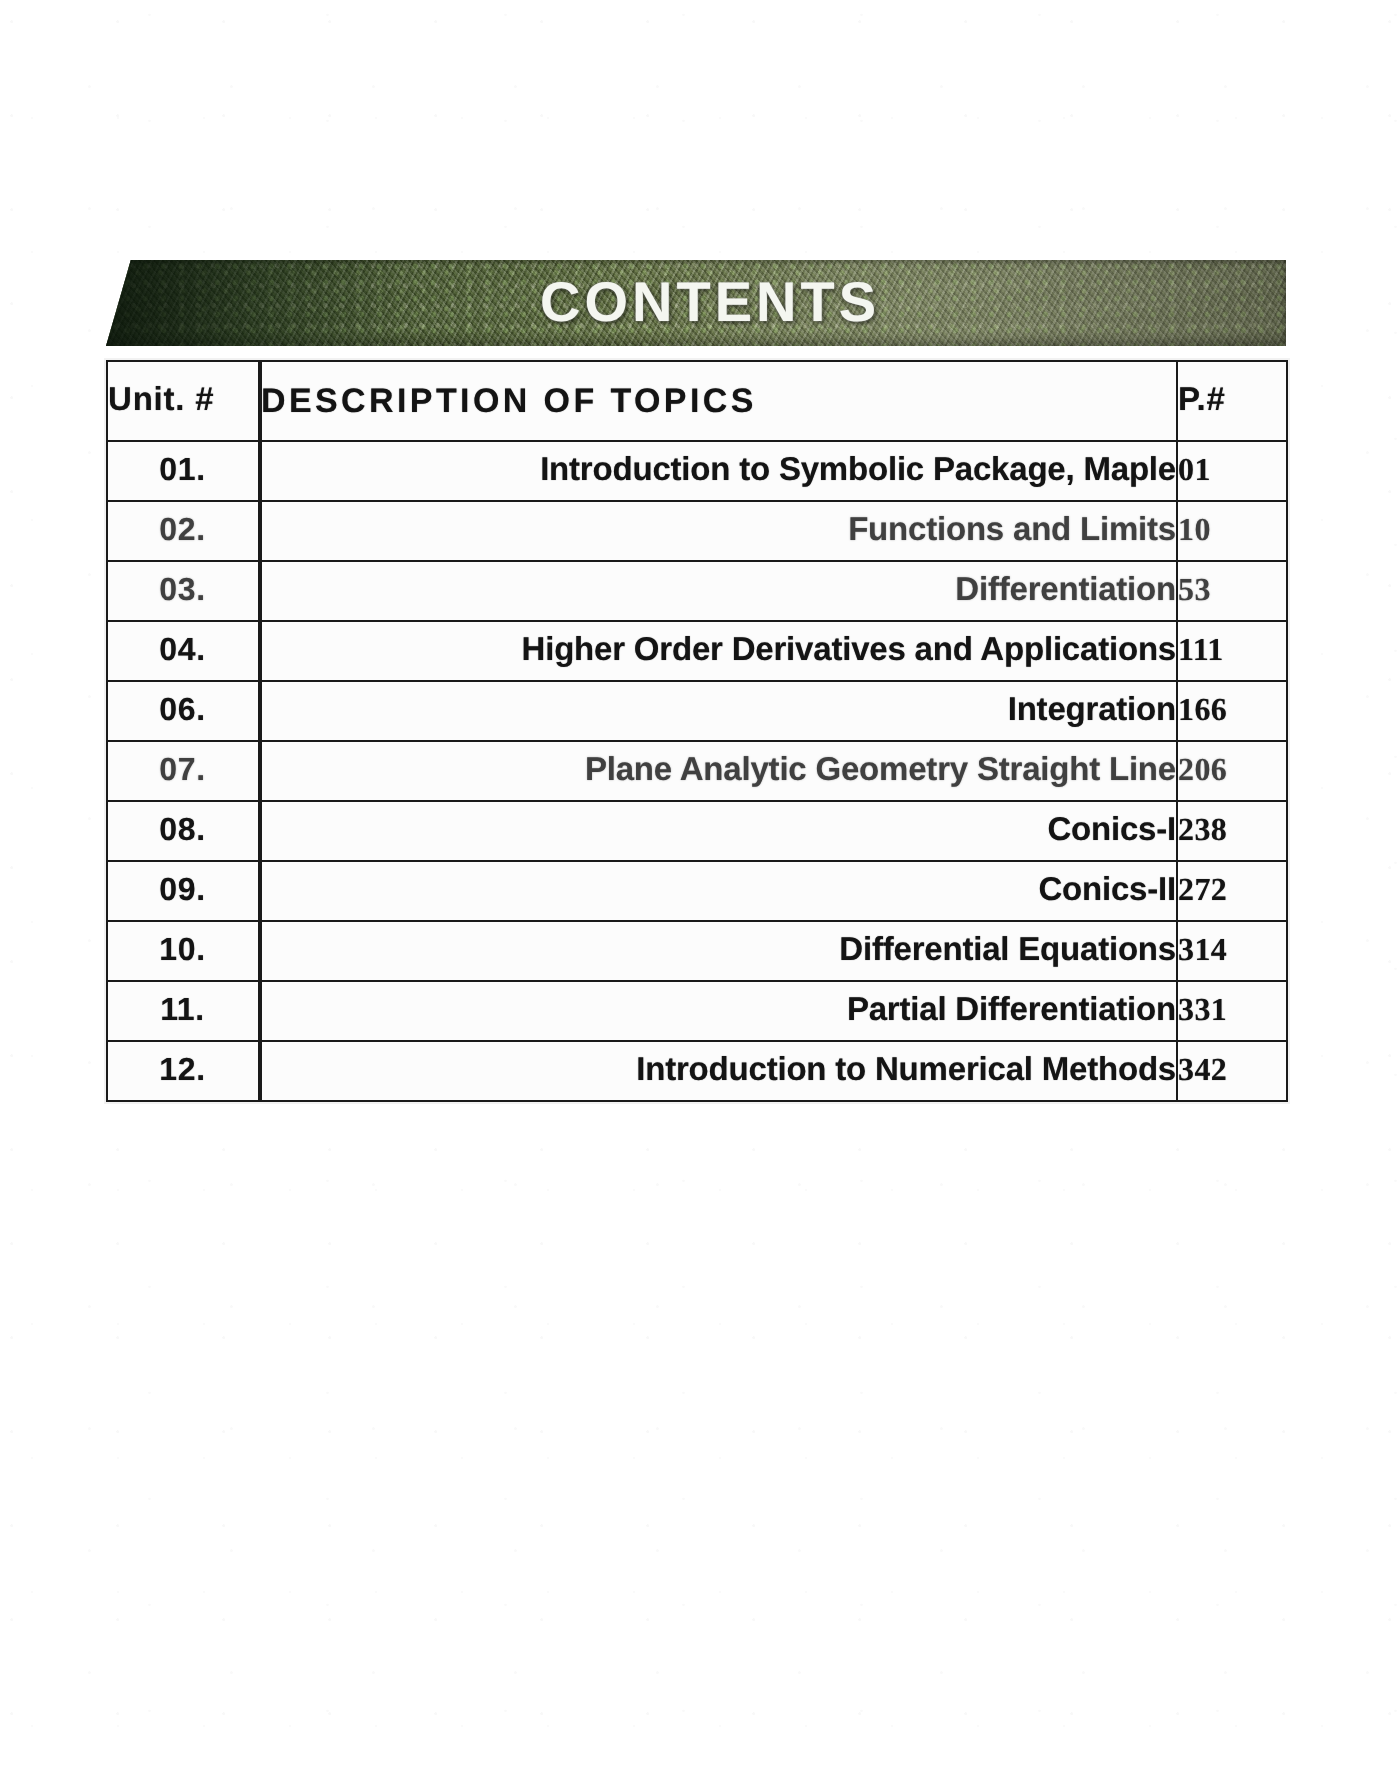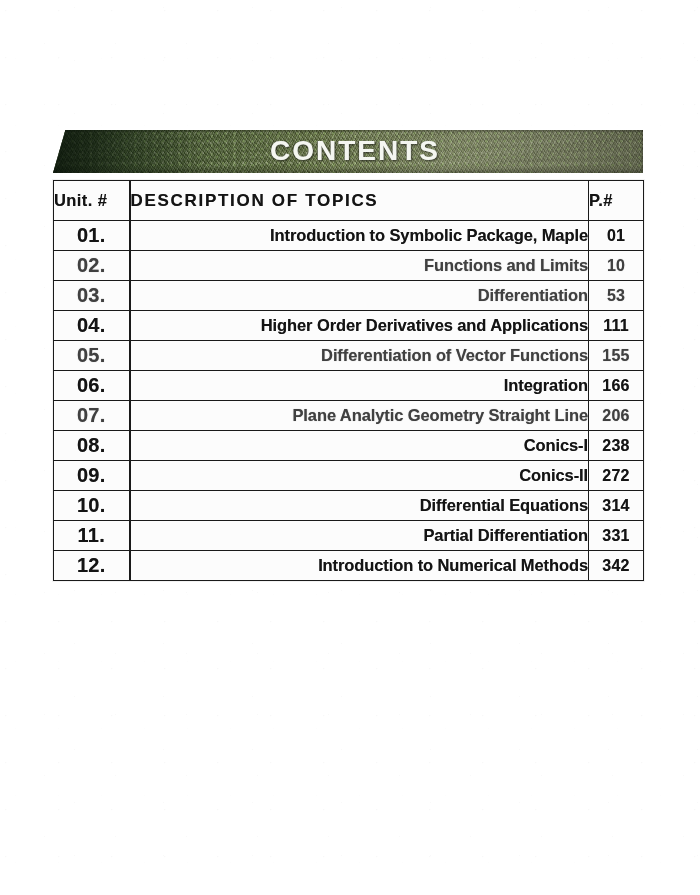--- a/index.html
+++ b/index.html
@@ -140,36 +140,37 @@
   .th-desc {
     text-align: left;
     font-weight: bold;
     font-size: 17px;
     letter-spacing: 1.7px;
   }
 
   .td-unit {
     text-align: center;
     font-weight: bold;
-    font-size: 20px;
+    font-size: 16px;
     letter-spacing: .3px;
     margin-top: 32px;
   }
   .td-desc {
     text-align: right;
     padding-left: 9px !important;
     font-weight: bold;
     font-size: 16.5px;
     letter-spacing: -0.1px;
   }
   .td-page {
-    text-align: center;
+    text-align: left;
     font-weight: bold;
     font-size: 16px;
     letter-spacing: .2px;
+    font-family: Liberation Serif, serif;
   }
 
   
   .ink {
     display: block;
     color: #141414;
     text-shadow: 0 0 .55px rgba(20,20,20,.55);
   }
   .ink-faint { color: #404040; text-shadow: 0 0 .8px rgba(60,60,60,.5); }
 
@@ -250,31 +251,20 @@
           </td>
           <td class="td-desc">
             <span class="ink">Higher Order Derivatives and Applications</span>
           </td>
           <td class="td-page">
             <span class="ink">111</span>
           </td>
         </tr>
         <tr>
           <td class="td-unit">
-            <span class="ink ink-faint">05.</span>
-          </td>
-          <td class="td-desc">
-            <span class="ink ink-faint">Differentiation of Vector Functions</span>
-          </td>
-          <td class="td-page">
-            <span class="ink ink-faint">155</span>
-          </td>
-        </tr>
-        <tr>
-          <td class="td-unit">
             <span class="ink">06.</span>
           </td>
           <td class="td-desc">
             <span class="ink">Integration</span>
           </td>
           <td class="td-page">
             <span class="ink">166</span>
           </td>
         </tr>
         <tr>

